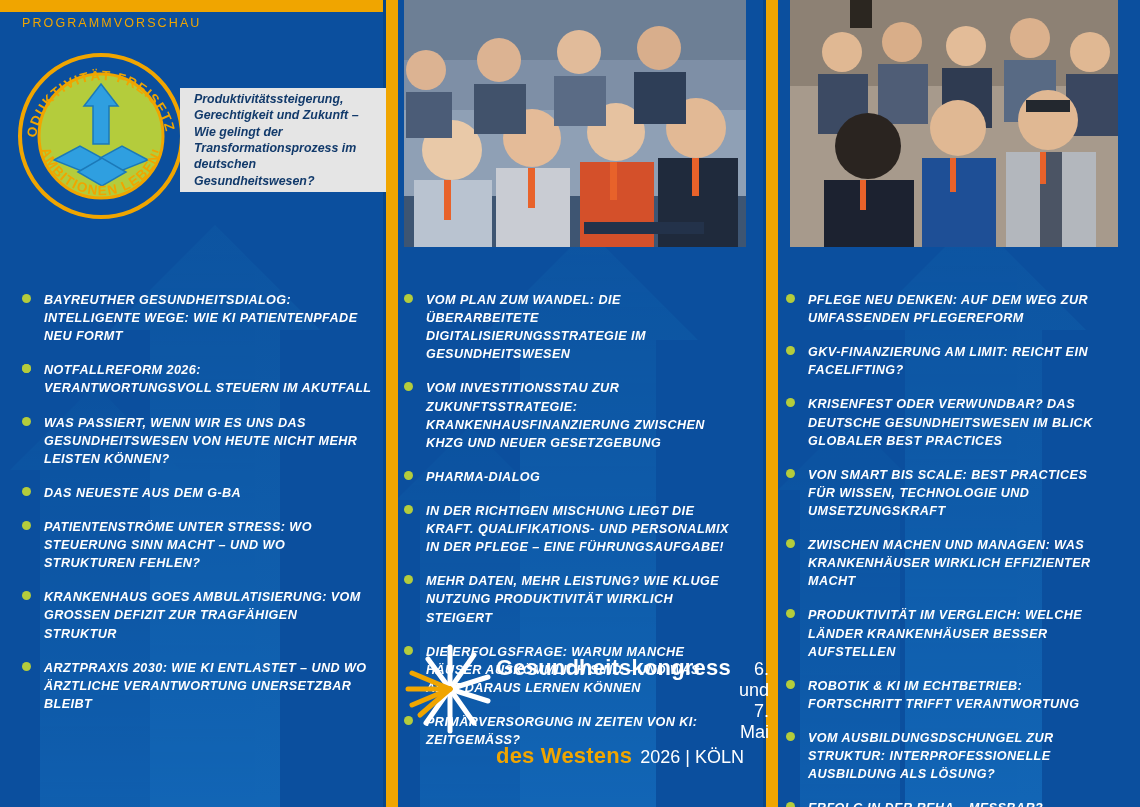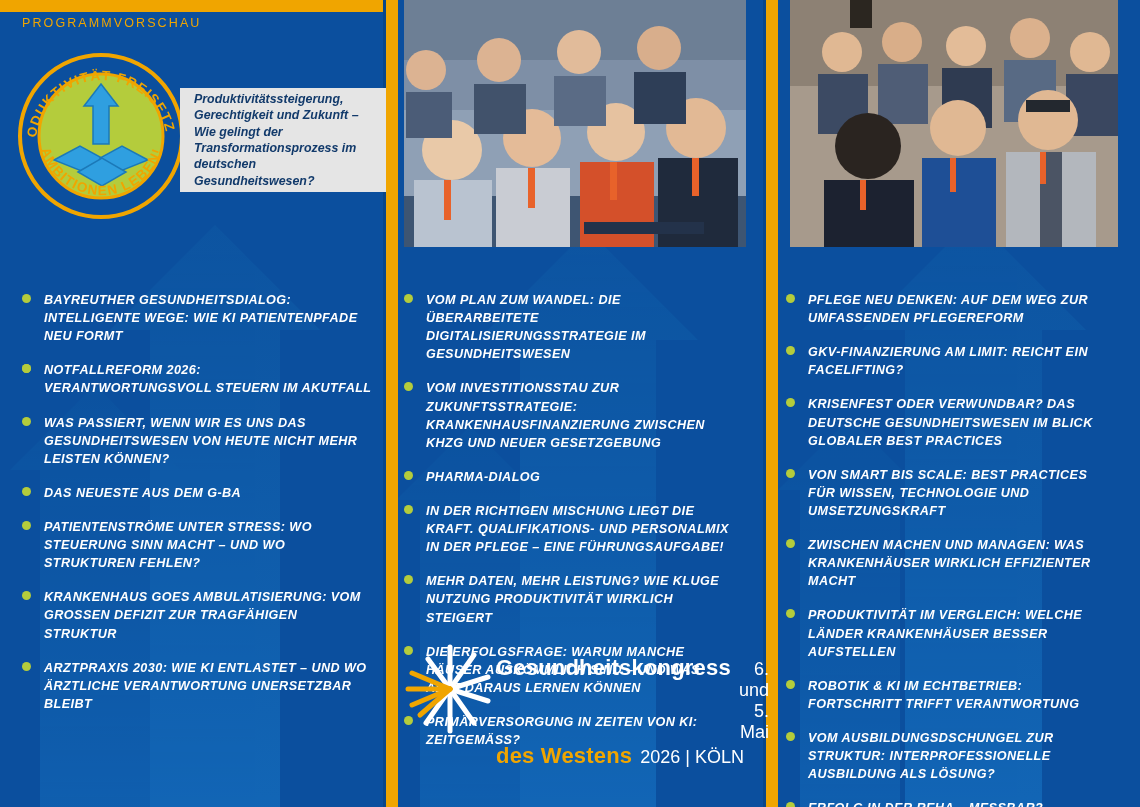--- a/index.html
+++ b/index.html
@@ -266,20 +266,20 @@
           <line x1="46" y1="50" x2="8" y2="34"></line>
           <line x1="46" y1="50" x2="8" y2="66"></line>
           <line x1="46" y1="50" x2="16" y2="76"></line>
         </g>
       </g>
     </svg>
   </div>
   <div id="kongress-text">
     <div class="kg-line1">
       <span class="kg-bold">Gesundheitskongress</span>
-      <span class="kg-light">6. und 5. Mai</span>
+      <span class="kg-light">6. und 7. Mai</span>
     </div>
     <div class="kg-line2">
       <span class="kg-bold2">des Westens</span>
       <span class="kg-light2">2026 | KÖLN</span>
     </div>
   </div>
 </div>
 
 </body></html>

